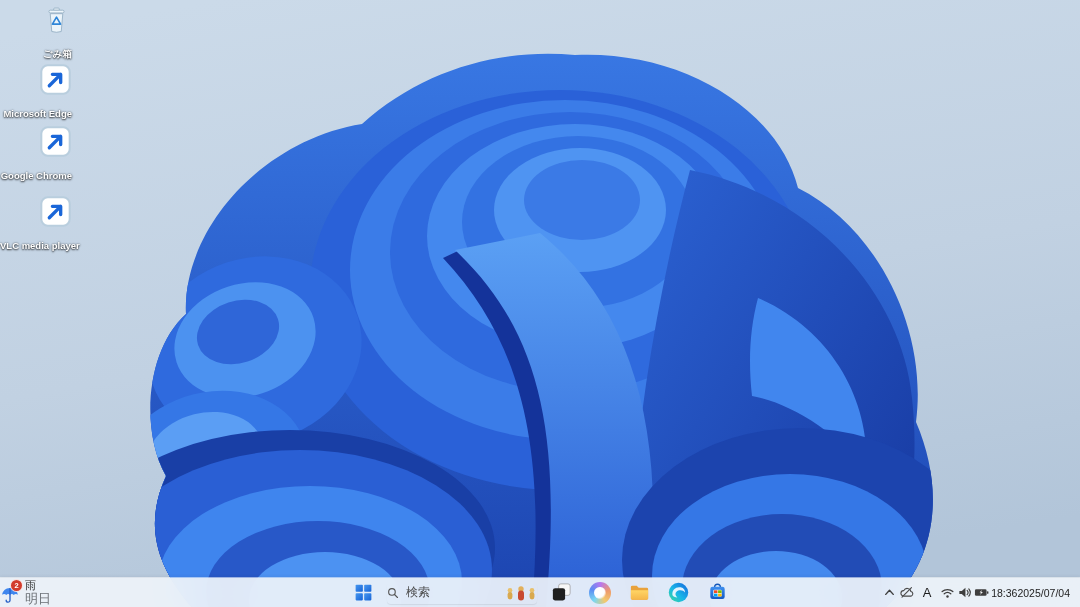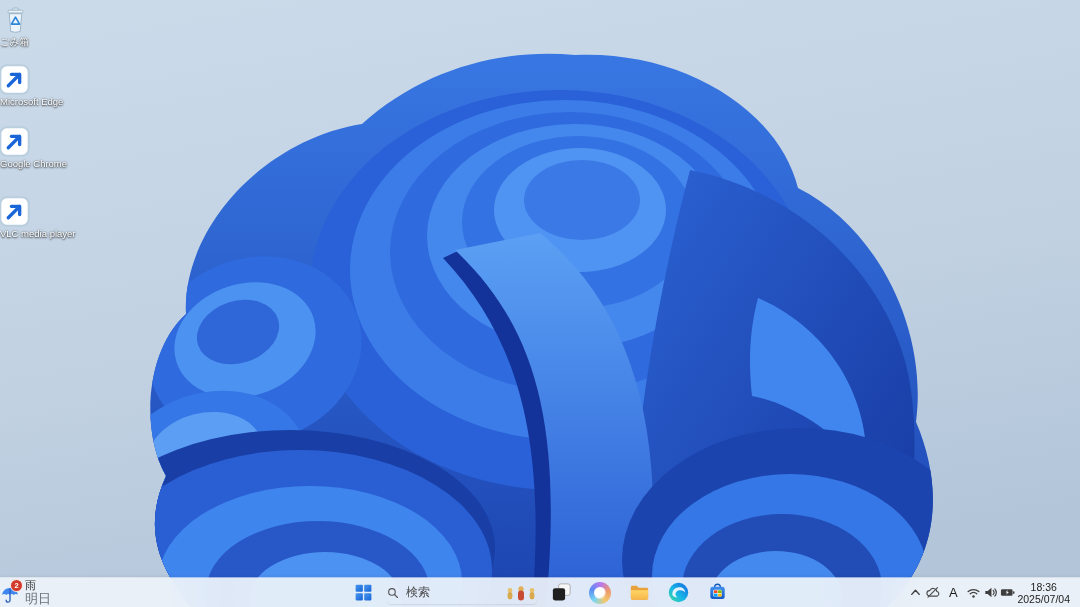--- a/index.html
+++ b/index.html
@@ -1,22 +1,22 @@
 <!DOCTYPE html>
 <html><head>
 <meta charset="utf-8">
 <style>
   html,body{margin:0;padding:0;background:#000;}
   .screen{position:relative;width:1080px;height:607px;overflow:hidden;
           font-family:"Liberation Sans","DejaVu Sans",sans-serif;-webkit-font-smoothing:antialiased;}
   .wallpaper{position:absolute;inset:0;width:100%;height:100%;display:block;}
 
   
-  .dicon{position:absolute;left:0;width:72px;display:flex;flex-direction:column;align-items:flex-start;
-         gap:1px;cursor:default;background:none;border:0;padding:0;}
+  .dicon{position:absolute;left:0;width:72px;display:flex;flex-direction:column;align-items:flex-end;
+         gap:13px;cursor:default;background:none;border:0;padding:0;font-weight:bold;}
   .dicon .iconwrap{position:relative;width:31px;height:31px;}
   .dicon .iconwrap svg{width:31px;height:31px;display:block;}
   .dicon .shortcut{position:absolute;left:-1px;bottom:0;width:11px;height:11px;}
   .dicon .dlabel{font-size:9.5px;line-height:11px;color:#fff;max-width:72px;white-space:nowrap;
          text-shadow:0 1px 2px rgba(0,0,0,.75),0 0 2px rgba(0,0,0,.6);}
 
   
   .taskbar{position:absolute;left:0;right:0;bottom:0;height:29px;
            background:rgba(238,243,249,0.93);backdrop-filter:blur(16px) saturate(1.3);
            box-shadow:0 -1px 0 rgba(255,255,255,.55), 0 -2px 3px rgba(0,0,0,.05);}
@@ -49,21 +49,21 @@
   .copilot-icon{width:22px;height:22px;border-radius:50%;position:relative;
       background:conic-gradient(from 220deg,#79d7f2,#5b8df2,#b877ee,#ee9a6a,#f2c96e,#79d7f2);}
   .copilot-icon .cswirl{position:absolute;left:5px;top:5px;width:12px;height:12px;border-radius:50% 50% 45% 55%;
       background:radial-gradient(circle at 40% 40%, #ffffff 0%, #fdfdff 55%, rgba(255,255,255,0) 78%);}
 
   .tb-tray{position:absolute;right:0;top:0;height:29px;display:flex;align-items:center;
            gap:2px;padding-right:10px;}
   .tray-btn{height:24px;padding:0 5px;}
   .tray-btn svg{width:15px;height:15px;display:block;}
   .ime{font-size:13px;color:#1d1d1d;font-weight:400;width:22px;height:24px;}
-  .clock{flex-direction:column;align-items:flex-end;line-height:12px;padding:0 2px 0 6px;}
+  .clock{flex-direction:row;align-items:flex-end;line-height:12px;padding:0 2px 0 6px;}
   .clock span{font-size:10.5px;color:#1c1c1c;display:block;text-align:right;}
 </style>
 </head>
 <body>
 
 <div class="screen">
 
   <svg class="wallpaper" viewBox="0 0 1080 607" preserveAspectRatio="none" aria-hidden="true">
     <defs>
       <linearGradient id="sky" x1="0.2" y1="0" x2="0.5" y2="1">

